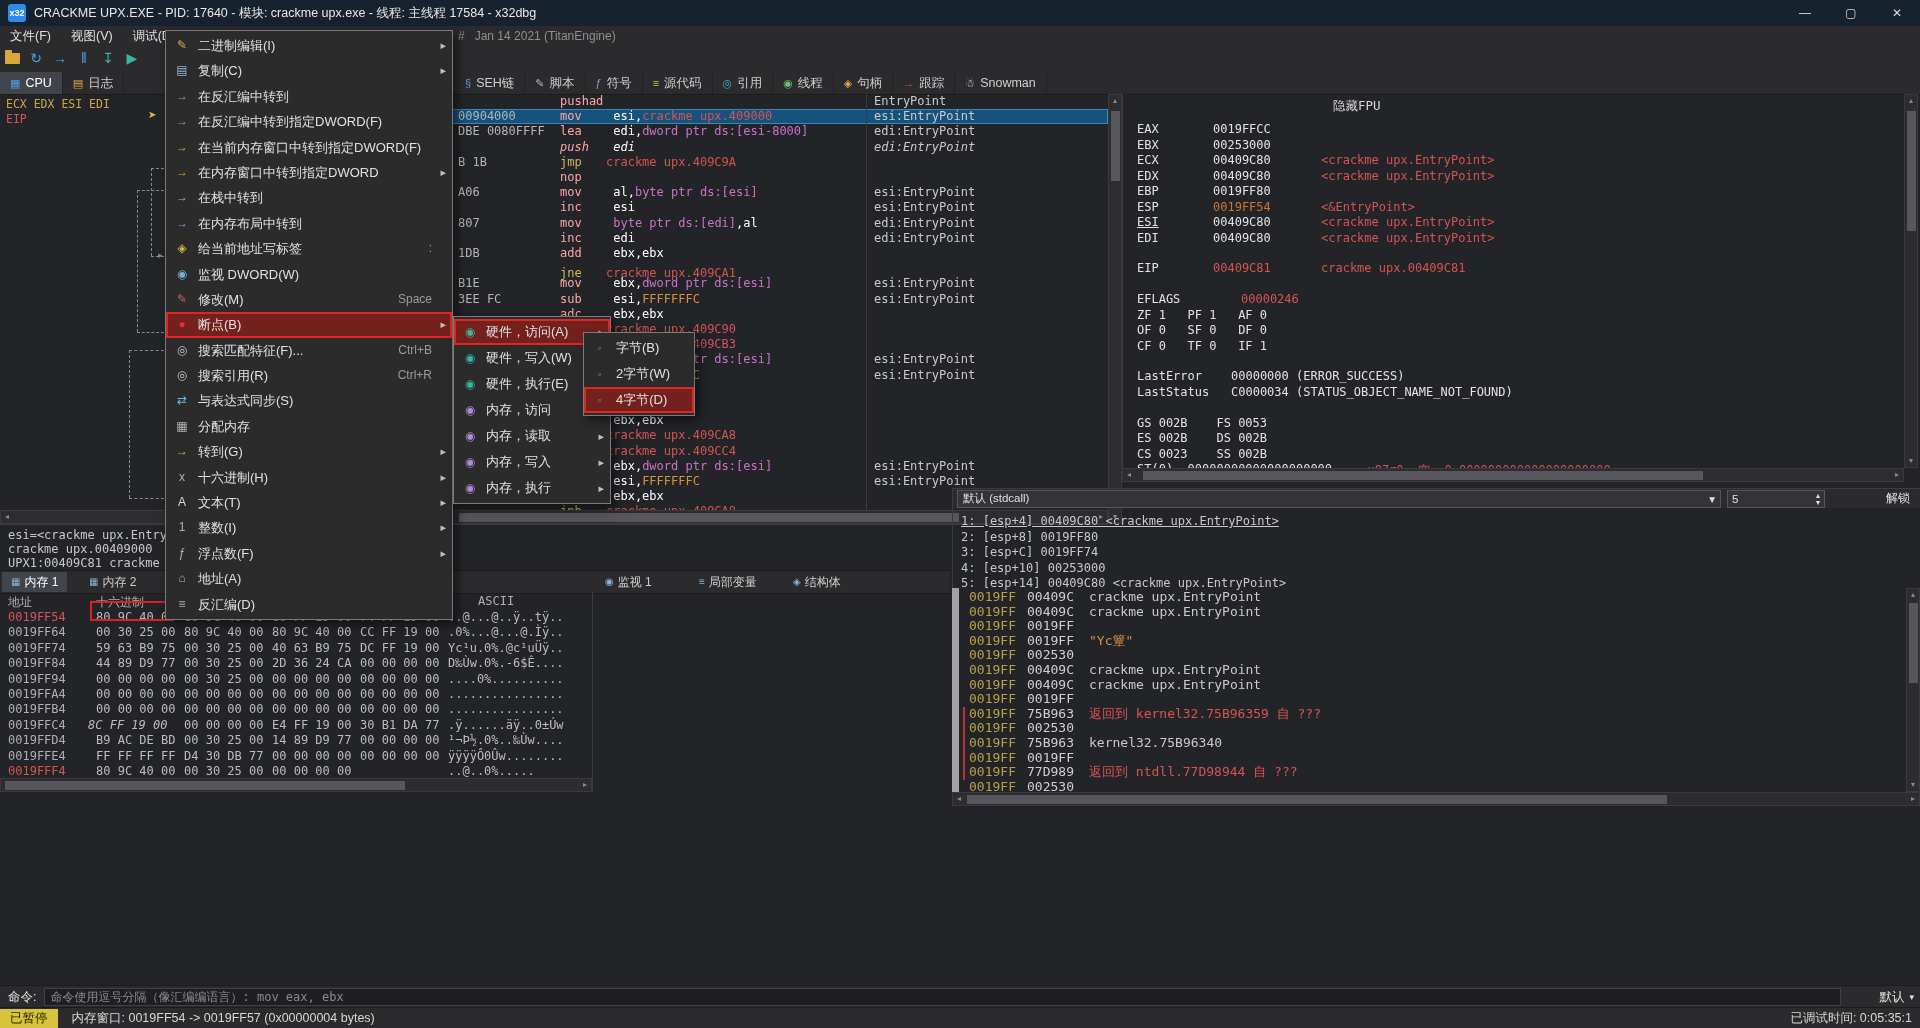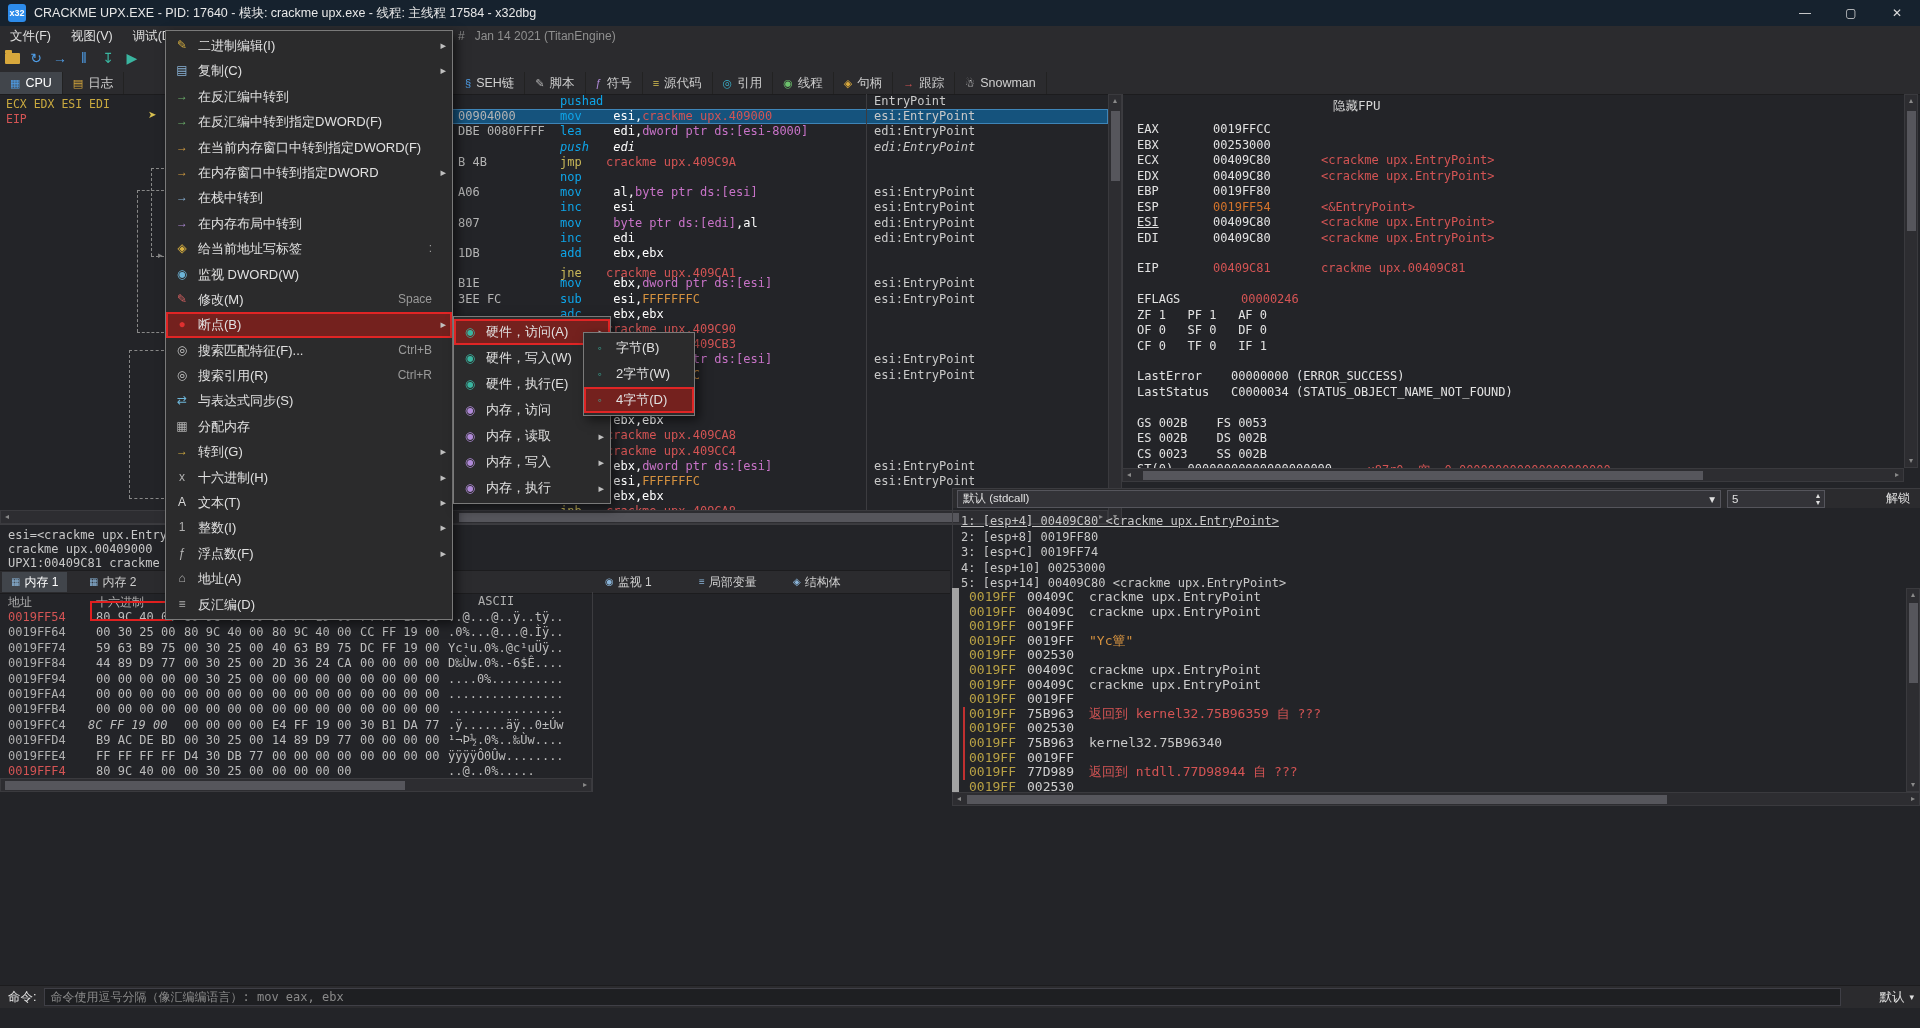--- a/index.html
+++ b/index.html
@@ -28,21 +28,21 @@
   #right-tabs{position:absolute;left:455px;bottom:0;display:flex;}
 
   
   #disasm-rows{position:absolute;left:0;top:94px;width:1108px;height:416px;overflow:hidden;font-size:12px;}
   .drow{position:absolute;left:0;width:1108px;height:16px;line-height:15px;white-space:pre;}
   .drow.sel .selbg{position:absolute;left:165px;right:0;top:0;height:15px;background:#15537d;border:1px solid #3e85b8;box-sizing:border-box;}
   .dbytes{position:absolute;left:458px;color:#b4b4b4;}
   .dins{position:absolute;left:560px;}
   .dins>span:first-child{display:inline-block;min-width:46px;}
   .dcomment{position:absolute;left:874px;color:#c9c9c9;}
-  .tk-m{color:#0ea5e9}.tk-j{color:#c9b758}.tk-r{color:#ffffff}.tk-p{color:#c873c8}.tk-n{color:#d4913f}.tk-d{color:#d45454}
+  .tk-m{color:#fca5a5}.tk-j{color:#c9b758}.tk-r{color:#ffffff}.tk-p{color:#c873c8}.tk-n{color:#d4913f}.tk-d{color:#d45454}
   #cdiv{position:absolute;left:866px;top:94px;width:1px;height:416px;background:#3c3c40;}
   #margin-regs{position:absolute;left:6px;top:97px;color:#c9a93f;font-size:11.5px;}
   #margin-eip{position:absolute;left:6px;top:112px;color:#d45454;font-size:11.5px;}
   #eip-arrow{position:absolute;left:148px;top:109px;color:#d8c050;font-size:10px;}
   .jgv{position:absolute;border-left:1px dashed #888;}
   .jgh{position:absolute;border-top:1px dashed #888;}
   .jga{position:absolute;color:#888;font-size:9px;}
   #infobox{position:absolute;left:0;top:524px;width:1108px;height:46px;border-top:1px solid #3c3c40;font-size:12px;}
   .infoline{position:absolute;left:8px;white-space:pre;color:#c8c8c8;}
 
@@ -213,21 +213,21 @@
   <div class="jgh" style="left:137px;top:332px;width:27px;"></div>
   <div class="jgv" style="left:129px;top:350px;height:148px;"></div>
   <div class="jgh" style="left:129px;top:350px;width:35px;"></div>
   <div class="jgh" style="left:129px;top:498px;width:35px;"></div>
 
   <div id="disasm-rows" class="mono">
       <div class="drow" style="top: 0px;"><span class="dins"><span class="tk-m">pushad</span></span><span class="dcomment">EntryPoint</span></div>
       <div class="drow sel" style="top: 15.2px;"><div class="selbg"></div><span class="dbytes">00904000</span><span class="dins"><span class="tk-m">mov</span><span class="tk-r"> esi,</span><span class="tk-d">crackme upx.409000</span></span><span class="dcomment">esi:EntryPoint</span></div>
       <div class="drow" style="top: 30.4px;"><span class="dbytes">DBE 0080FFFF</span><span class="dins"><span class="tk-m">lea</span><span class="tk-r"> edi,</span><span class="tk-p">dword ptr ds:[esi-8000]</span></span><span class="dcomment">edi:EntryPoint</span></div>
       <div class="drow" style="top: 45.6px; font-style: italic;"><span class="dins"><span class="tk-m">push</span><span class="tk-r"> edi</span></span><span class="dcomment">edi:EntryPoint</span></div>
-      <div class="drow" style="top: 60.8px;"><span class="dbytes">B 4B</span><span class="dins"><span class="tk-j">jmp</span><span class="tk-d">crackme upx.409C9A</span></span></div>
+      <div class="drow" style="top: 60.8px;"><span class="dbytes">B 1B</span><span class="dins"><span class="tk-j">jmp</span><span class="tk-d">crackme upx.409C9A</span></span></div>
       <div class="drow" style="top: 76px;"><span class="dins"><span class="tk-m">nop</span></span></div>
       <div class="drow" style="top: 91.2px;"><span class="dbytes">A06</span><span class="dins"><span class="tk-m">mov</span><span class="tk-r"> al,</span><span class="tk-p">byte ptr ds:[esi]</span></span><span class="dcomment">esi:EntryPoint</span></div>
       <div class="drow" style="top: 106.4px;"><span class="dins"><span class="tk-m">inc</span><span class="tk-r"> esi</span></span><span class="dcomment">esi:EntryPoint</span></div>
       <div class="drow" style="top: 121.6px;"><span class="dbytes">807</span><span class="dins"><span class="tk-m">mov</span><span class="tk-r"> </span><span class="tk-p">byte ptr ds:[edi]</span><span class="tk-r">,al</span></span><span class="dcomment">edi:EntryPoint</span></div>
       <div class="drow" style="top: 136.8px;"><span class="dins"><span class="tk-m">inc</span><span class="tk-r"> edi</span></span><span class="dcomment">edi:EntryPoint</span></div>
       <div class="drow" style="top: 152px;"><span class="dbytes">1DB</span><span class="dins"><span class="tk-m">add</span><span class="tk-r"> ebx,ebx</span></span></div>
       <div class="drow" style="top: 172px;"><span class="dins"><span class="tk-j">jne</span><span class="tk-d">crackme upx.409CA1</span></span></div>
       <div class="drow" style="top: 182.4px;"><span class="dbytes">B1E</span><span class="dins"><span class="tk-m">mov</span><span class="tk-r"> ebx,</span><span class="tk-p">dword ptr ds:[esi]</span></span><span class="dcomment">esi:EntryPoint</span></div>
       <div class="drow" style="top: 197.6px;"><span class="dbytes">3EE FC</span><span class="dins"><span class="tk-m">sub</span><span class="tk-r"> esi,</span><span class="tk-n">FFFFFFFC</span></span><span class="dcomment">esi:EntryPoint</span></div>
       <div class="drow" style="top: 212.8px;"><span class="dins"><span class="tk-m">adc</span><span class="tk-r"> ebx,ebx</span></span></div>
@@ -549,14 +549,19 @@
 
   <div id="cmdbar">
     <span id="cmd-label">命令:</span>
     <div id="cmd-input" class="mono">命令使用逗号分隔（像汇编编语言）: mov eax, ebx</div>
     <div id="cmd-lang">
       <span>默认</span>
         <span style="font-size:9px;">▾</span>
     </div>
   </div>
 
+  <div id="statusbar">
+    <span id="pause-badge">已暂停</span>
+    <span id="mem-info">内存窗口: 0019FF54 -&gt; 0019FF57 (0x00000004 bytes)</span>
+    <span id="dbg-time">已调试时间: 0:05:35:1</span>
+  </div>
 
 </div>
 
 </body></html>

